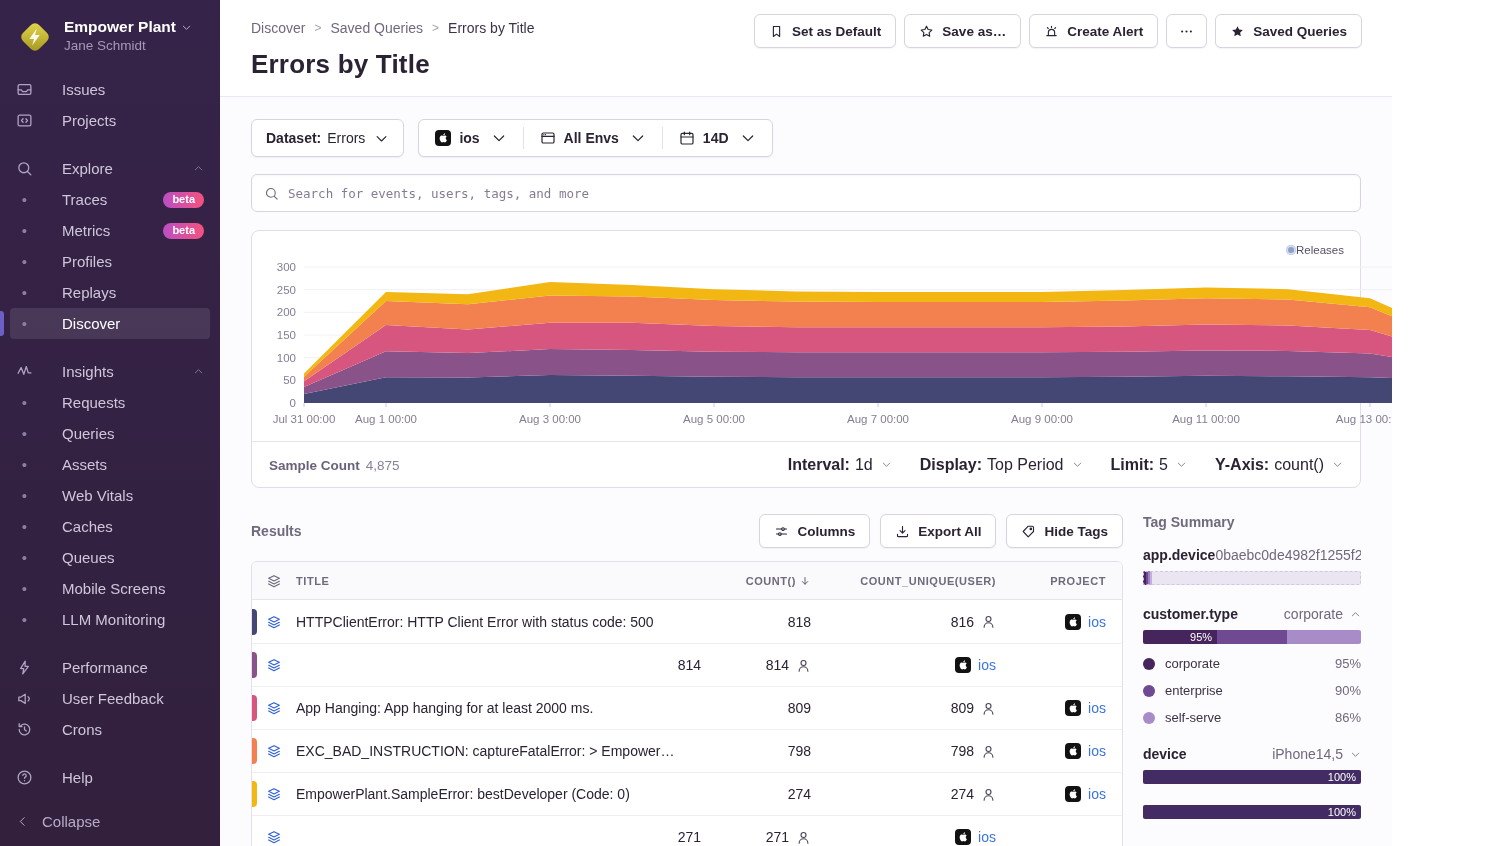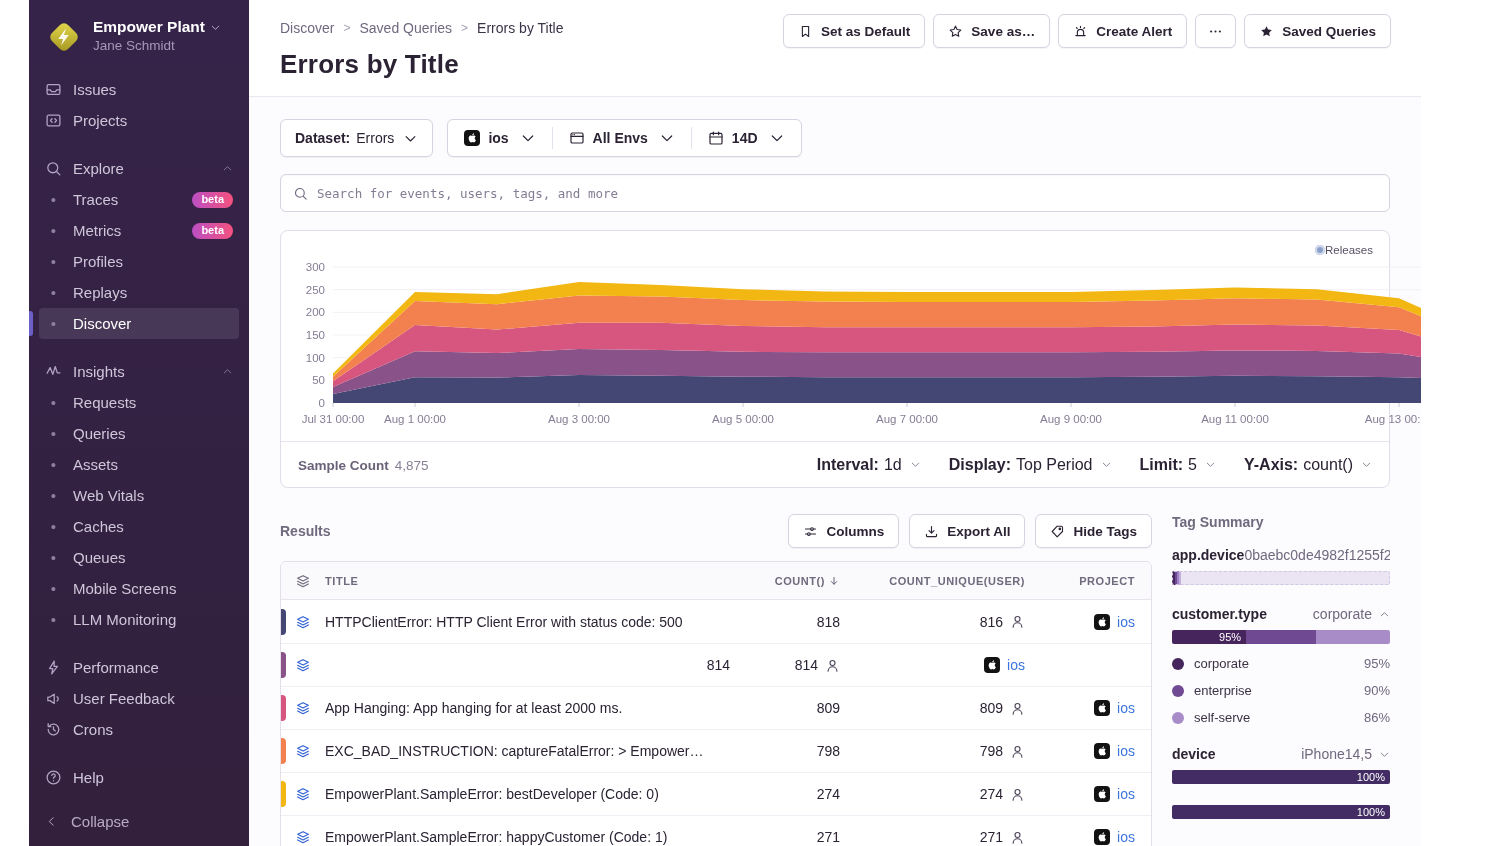--- a/index.html
+++ b/index.html
@@ -1,30 +1,30 @@
 <!DOCTYPE html>
 <html><head>
 <meta charset="utf-8">
 <style>
   * { box-sizing: border-box; margin: 0; padding: 0; }
   body { font-family: "Liberation Sans", sans-serif; background:#fff; }
-  .app { width:1392px; height:846px; display:flex; overflow:hidden; background:#fcfbfd;margin-left:29px; }
+  .app { width:1392px; height:846px; display:flex; overflow:hidden; background:#fcfbfd; }
 
   
   .sidebar { width:220px; flex:none; background:linear-gradient(180deg,#362349 0%,#32203d 100%); color:#cfc6da; display:flex; flex-direction:column; padding-top:14px; position:relative; }
   .sb-header { display:flex; gap:10px; padding:4px 14px 10px 16px; align-items:flex-start; cursor:pointer; }
   .logo { width:38px; height:38px; flex:none; }
   .logo svg { width:100%; height:100%; display:block; }
   .sb-org-name { color:#fff; font-weight:700; font-size:15.5px; display:flex; align-items:center; gap:5px; }
   .sb-org-name .icon { width:11px; height:11px; color:#cfc6da; }
   .sb-user { color:#a797b7; font-size:13.5px; margin-top:2px; }
   #sidebar-nav { flex:1; overflow:hidden; }
   .sb-section { margin-top:17px; }
   .sb-section:first-child { margin-top:8px; }
-  .sb-item { display:flex; align-items:center; gap:11px; padding:0 16px; height:31px; font-size:15px; color:#cfc6da; cursor:pointer; position:relative; }
+  .sb-item { display:flex; align-items:center; gap:29px; padding:0 16px; height:31px; font-size:15px; color:#cfc6da; cursor:pointer; position:relative; }
   .sb-item .icon { width:17px; height:17px; color:#b2a3c3; flex:none; display:flex; }
   .icon svg { width:100%; height:100%; display:block; }
   .sb-label { white-space:nowrap; }
   .sb-chevron { width:11px; height:11px; margin-left:auto; color:#9286a4; display:flex; }
   .sb-chevron svg { width:100%; height:100%; }
   .sb-sub { padding-left:16px; }
   .bullet { width:17px; flex:none; text-align:center; color:#8d7f9e; font-size:15px; line-height:31px; }
   .bullet::before { content:'•'; }
   .sb-item.active { background:rgba(255,255,255,0.10); border-radius:4px; margin:0 10px; padding:0 6px; color:#fff; }
   .sb-item.active::before { content:''; position:absolute; left:-10px; top:3px; bottom:3px; width:4px; background:#6c5fc7; border-radius:0 3px 3px 0; }
@@ -743,21 +743,20 @@
                 </div>
                 <div class="trow">
                   <div class="td td-icon">
                     <span class="icon">
                       <svg viewBox="0 0 24 24" fill="none" stroke="currentColor" stroke-width="1.8" stroke-linecap="round" stroke-linejoin="round">
                         <path d="M12 4l8 4-8 4-8-4z"></path>
                         <path d="M4 12.5l8 4 8-4M4 16.5l8 4 8-4"></path>
                       </svg>
                     </span>
                   </div>
-                  <div class="td td-title">EmpowerPlant.SampleError: happyCustomer (Code: 1)</div>
                   <div class="td td-num">271</div>
                   <div class="td td-num td-unique">
                     <span>271</span>
                     <span class="icon">
                       <svg viewBox="0 0 24 24" fill="none" stroke="currentColor" stroke-width="1.8" stroke-linecap="round" stroke-linejoin="round">
                         <circle cx="12" cy="8" r="4"></circle>
                         <path d="M5 21a7 7 0 0 1 14 0"></path>
                       </svg>
                     </span>
                   </div>

